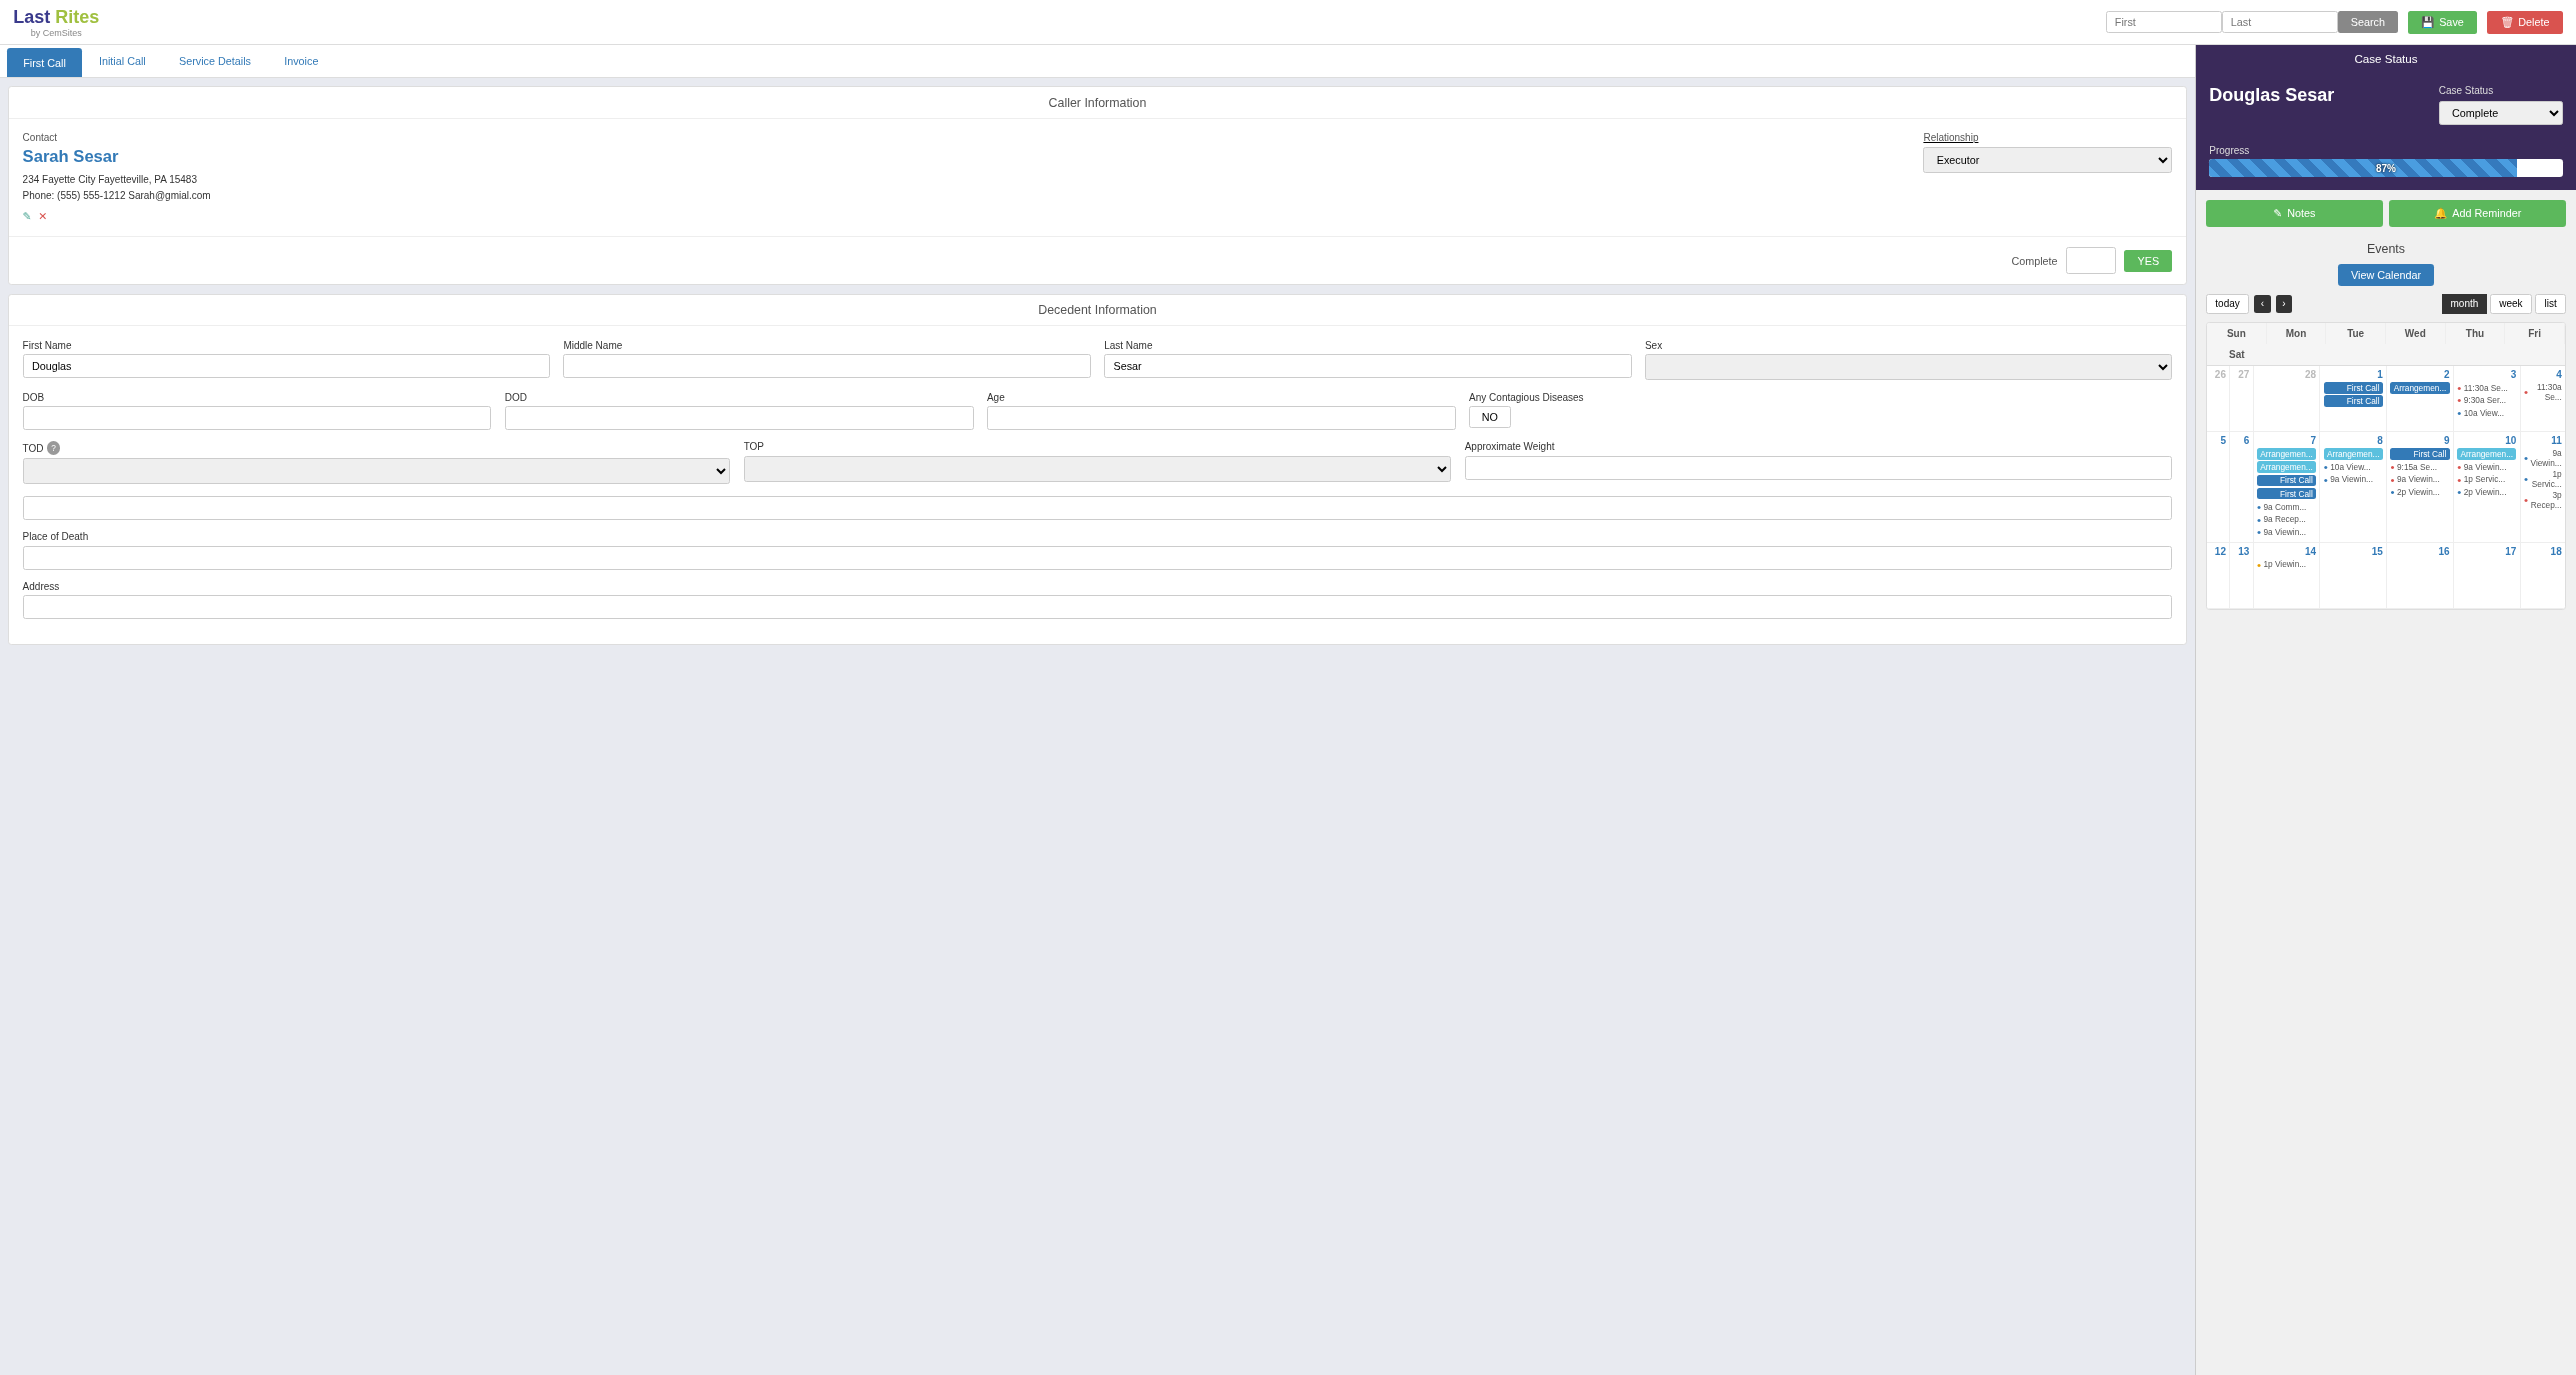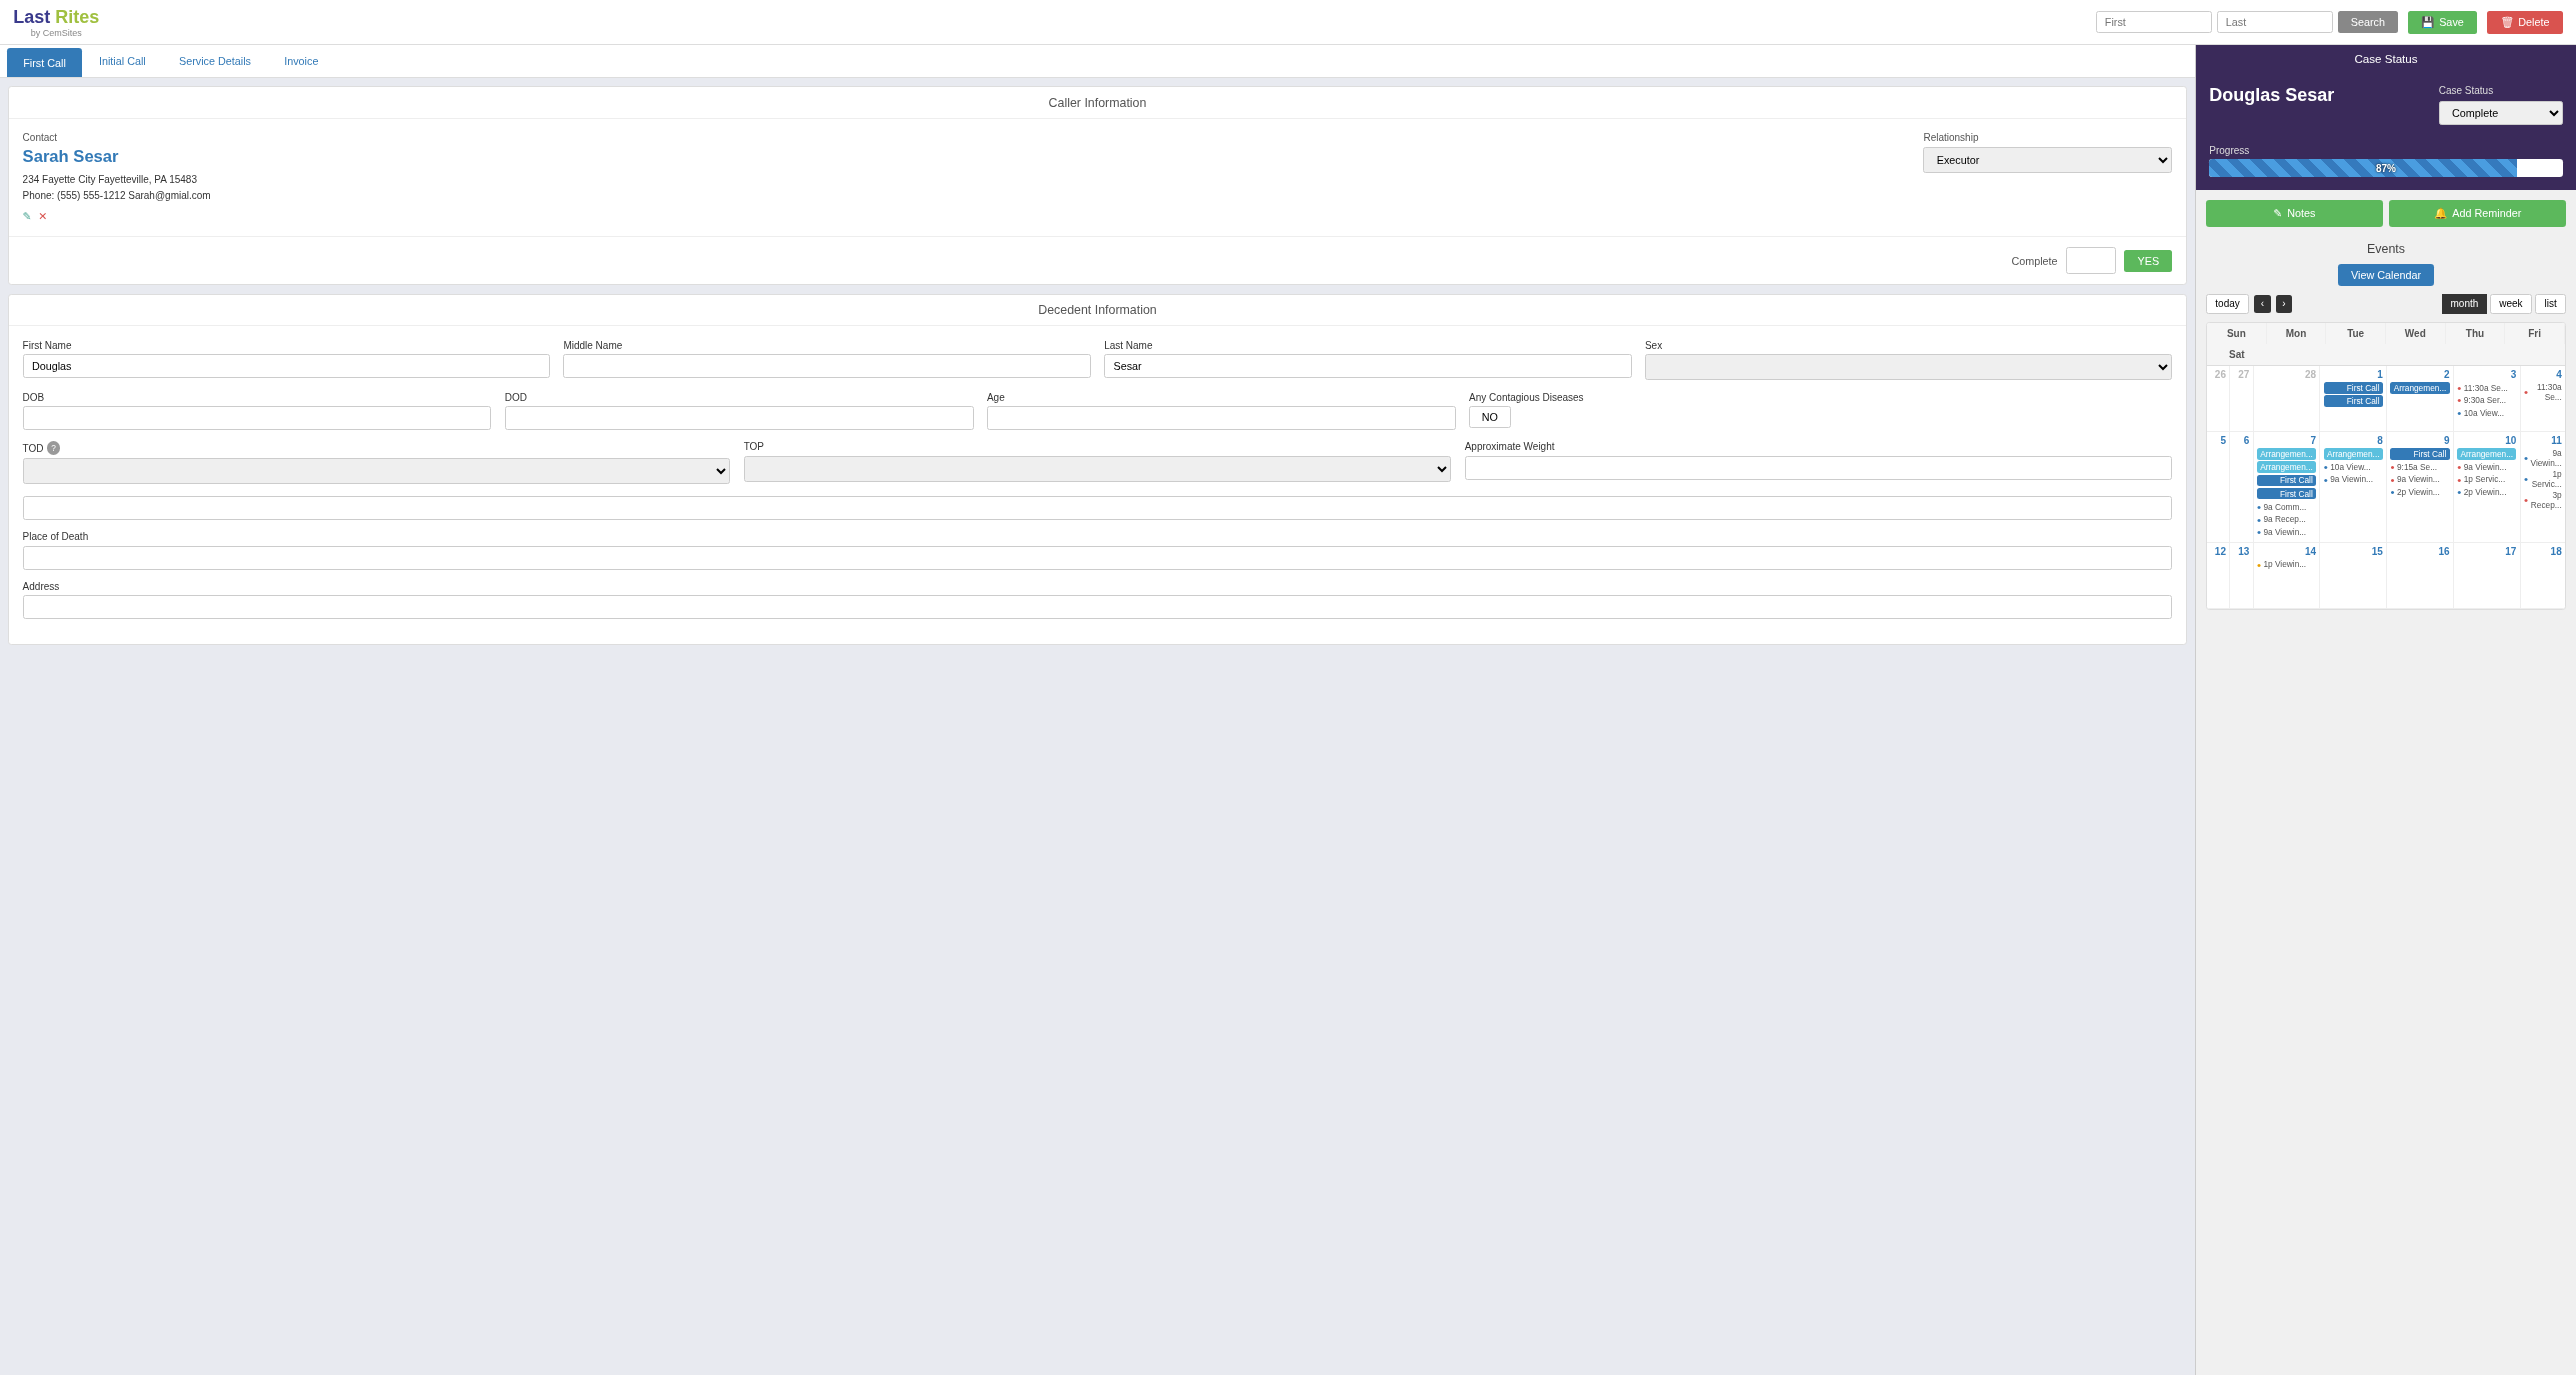--- a/index.html
+++ b/index.html
@@ -4,21 +4,21 @@
   <style>
     * { box-sizing: border-box; margin: 0; padding: 0; }
     body { font-family: Arial, sans-serif; font-size: 10.8px; background: #e8eaf0; display: flex; flex-direction: column; height: 100vh; overflow: hidden; }
 
     
     .header { background: #fff; display: flex; align-items: center; padding: 6.6px 13.3px; border-bottom: 0.8px solid #ddd; gap: 10px; }
     .logo-area { display: flex; align-items: center; margin-right: auto; }
     .logo-text { font-size: 18px; font-weight: bold; color: #3a3a8c; }
     .logo-text span { color: #a0c040; }
     .logo-sub { font-size: 9px; color: #888; display: block; text-align: center; }
-    .header-search { display: flex; gap: 5px; }
+    .header-search { display: flex; }
     .header-search input { border: 0.8px solid #ccc; padding: 4.1px 8.3px; border-radius: 2.5px; font-size: 10.8px; width: 116px; }
     .btn-search { background: #888; color: #fff; border: none; padding: 5px 13.3px; border-radius: 2.5px; cursor: pointer; font-size: 10.8px; }
     .btn-save { background: #5cb85c; color: #fff; border: none; padding: 5px 13.3px; border-radius: 2.5px; cursor: pointer; font-size: 10.8px; display: flex; align-items: center; gap: 4.1px; }
     .btn-delete { background: #d9534f; color: #fff; border: none; padding: 5px 13.3px; border-radius: 2.5px; cursor: pointer; font-size: 10.8px; display: flex; align-items: center; gap: 4.1px; }
 
     
     .main-layout { display: flex; flex: 1; overflow: hidden; }
 
     
     .left-panel { flex: 1; overflow-y: auto; background: #e8eaf0; padding: 0; }
@@ -28,21 +28,21 @@
     .tab { padding: 8.3px 16.6px; cursor: pointer; font-size: 10.8px; color: #337ab7; border: none; background: none; }
     .tab.active { background: #337ab7; color: #fff; border-radius: 3.3px 3.3px 0 0; margin-top: 3.3px; }
 
     
     .section { background: #fff; margin: 8.3px; border-radius: 3.3px; border: 0.8px solid #ddd; }
     .section-title { text-align: center; padding: 8.3px; font-size: 12.4px; color: #555; border-bottom: 0.8px solid #eee; }
 
     
     .caller-body { padding: 13.3px; display: flex; gap: 16.6px; }
     .caller-left { flex: 1; }
-    .caller-right { width: 249px; }
+    .caller-right { width: 249px; text-decoration: underline; }
     .contact-label { font-size: 10px; color: #555; margin-bottom: 3.3px; }
     .contact-name { font-size: 16.6px; color: #337ab7; font-weight: bold; margin-bottom: 5px; }
     .contact-addr { font-size: 10px; color: #333; line-height: 1.6; }
     .contact-icons { display: flex; gap: 6.6px; margin-top: 6.6px; }
     .icon-edit { color: #5a9; cursor: pointer; }
     .icon-del { color: #d9534f; cursor: pointer; }
     .rel-label { font-size: 10px; color: #555; margin-bottom: 3.3px; }
     .rel-select { width: 100%; border: 0.8px solid #ccc; padding: 5px 8.3px; border-radius: 2.5px; font-size: 10.8px; appearance: auto; }
     .complete-area { display: flex; justify-content: flex-end; align-items: center; gap: 8.3px; padding: 10px 13.3px; border-top: 0.8px solid #eee; }
     .complete-label { font-size: 10.8px; color: #555; }

